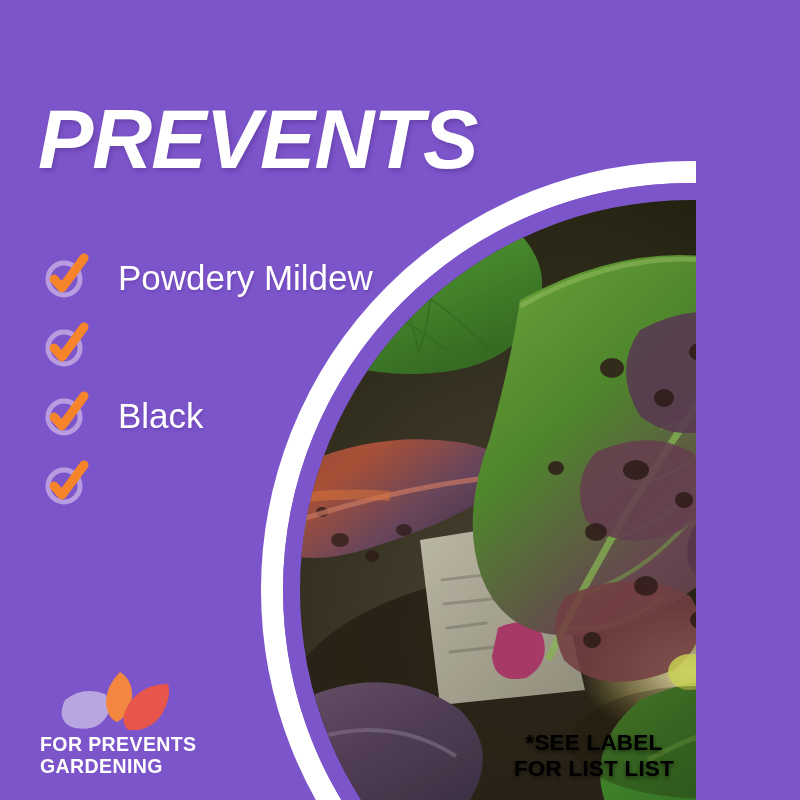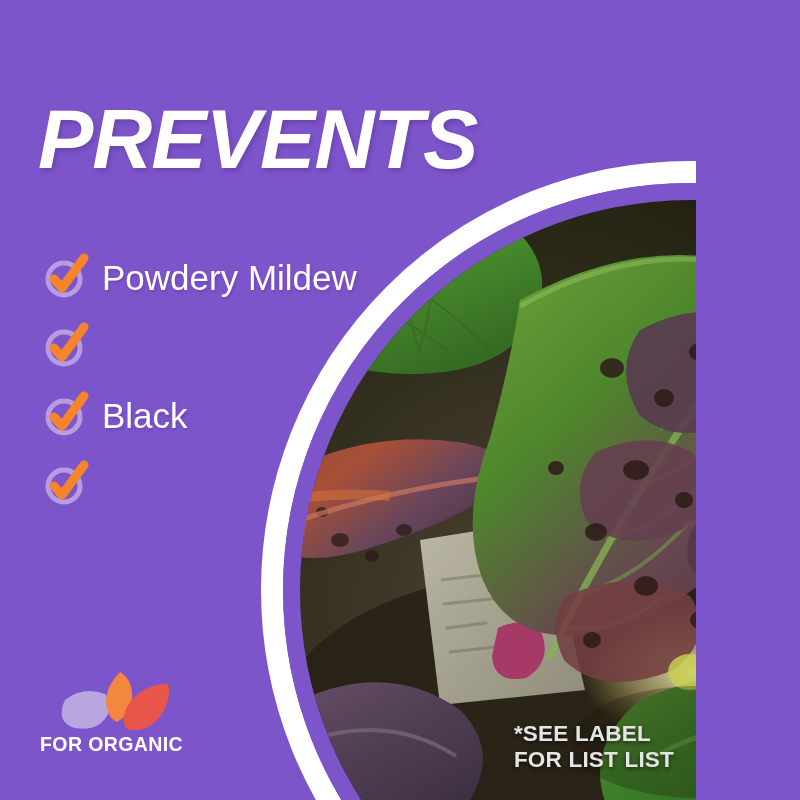--- a/index.html
+++ b/index.html
@@ -36,20 +36,21 @@
   #benefit-list {
     position:absolute;
     left:44px; top:248px;
     z-index:40;
   }
   .benefit-row {
     display:flex;
     align-items:center;
     height:58px;
     margin-bottom:11px;
+    gap:16px;
   }
   .check-icon {
     position:relative;
     width:44px; height:44px;
     flex:0 0 44px;
     margin-right:14px;
   }
   .check-icon svg { display:block; width:44px; height:44px; overflow:visible; }
   .benefit-label {
     font-size:35px;
@@ -74,26 +75,26 @@
     font-weight:bold;
     color:#ffffff;
     line-height:1.12;
     letter-spacing:0.4px;
   }
   #logo-text div { white-space:nowrap; }
 
   
   #see-label {
     position:absolute;
-    right:22px; bottom:28px;
+    right:22px; bottom:19px;
     z-index:45;
-    text-align:left;
+    text-align:center;
     font-size:22.5px;
     font-weight:bold;
-    color:#e5e5e5;
+    color:#000000;
     line-height:1.13;
     letter-spacing:0.2px;
     text-shadow:0 2px 4px rgba(0,0,0,0.55);
   }
   #see-label div { white-space:nowrap; }
 </style>
 </head>
 <body>
 
 <div id="stage">
@@ -316,21 +317,22 @@
   <div id="organic-logo">
     <svg id="logo-mark" viewBox="0 0 120 62">
 
       <path d="M 47 26 q -22 -8 -40 6 q -10 22 10 28 q 24 4 33 -14 q 3 -14 -3 -20 z" fill="#b9a6e0"></path>
 
       <path d="M 62 4 q -14 14 -14 30 q 1 16 11 20 q 13 -7 15 -24 q 1 -18 -12 -26 z" fill="#f4873f"></path>
 
       <path d="M 110 16 q -24 0 -38 18 q -12 18 -2 28 q 22 2 34 -16 q 10 -18 6 -30 z" fill="#e8554a"></path>
     </svg>
     <div id="logo-text">
-      <div>FOR ORGANIC</div>
+      <div>FOR PREVENTS</div>
+      <div>GARDENING</div>
     </div>
   </div>
 
   <div id="see-label">
     <div>*SEE LABEL</div>
     <div>FOR LIST LIST</div>
   </div>
 
 </div>
 

